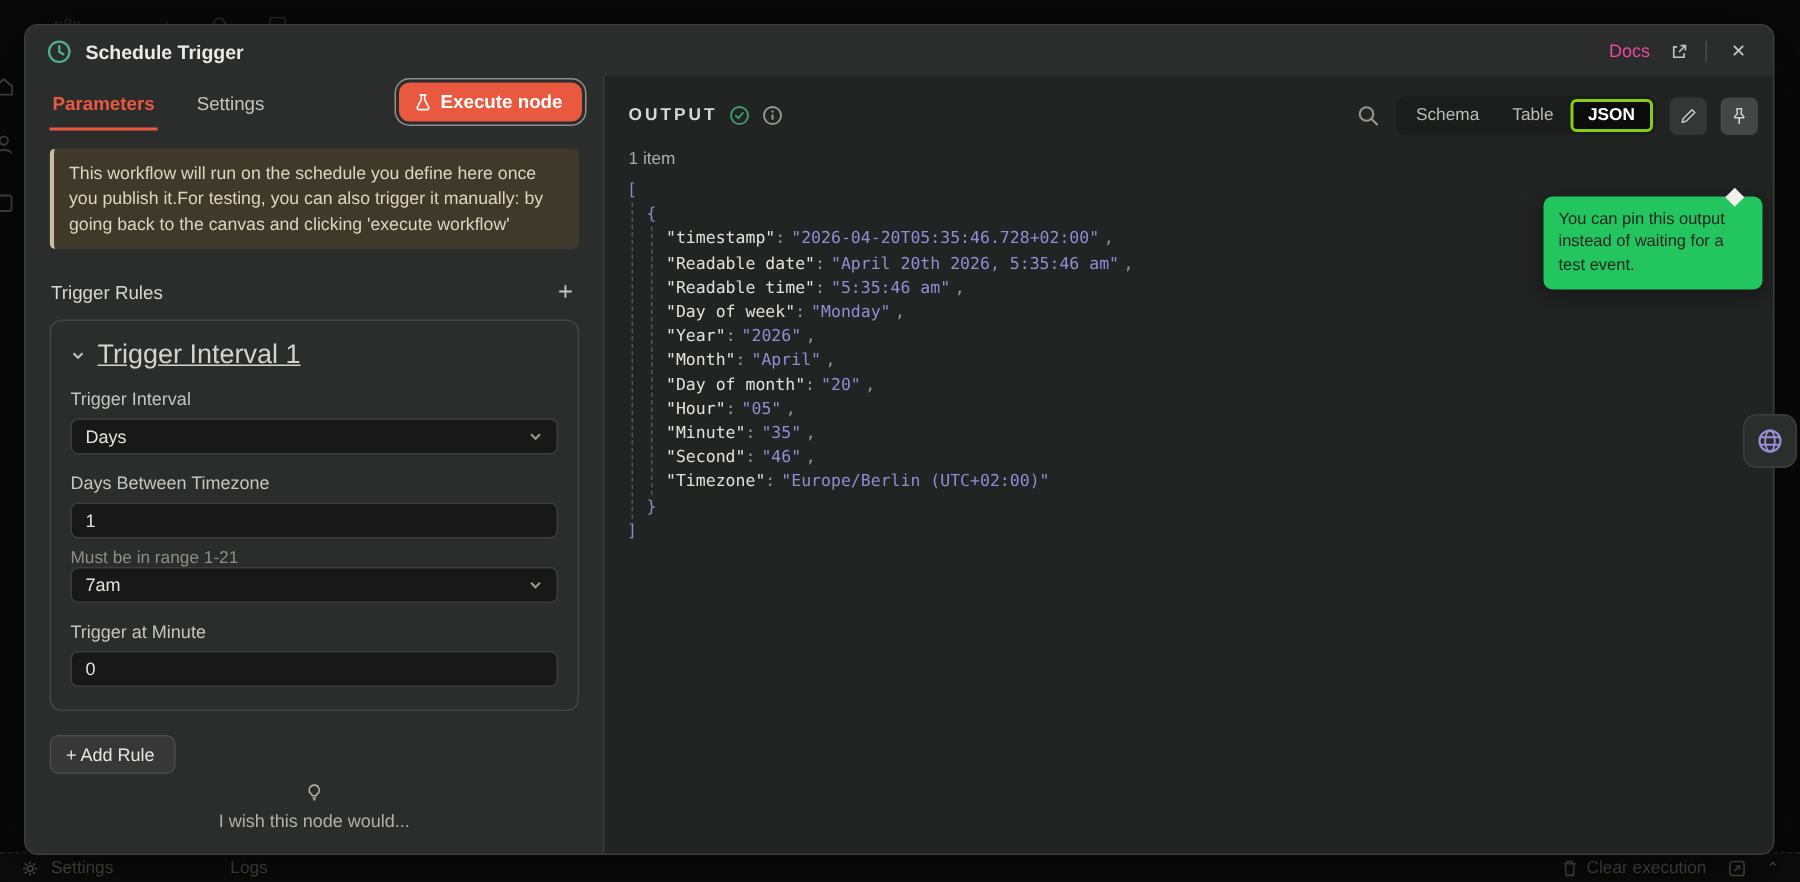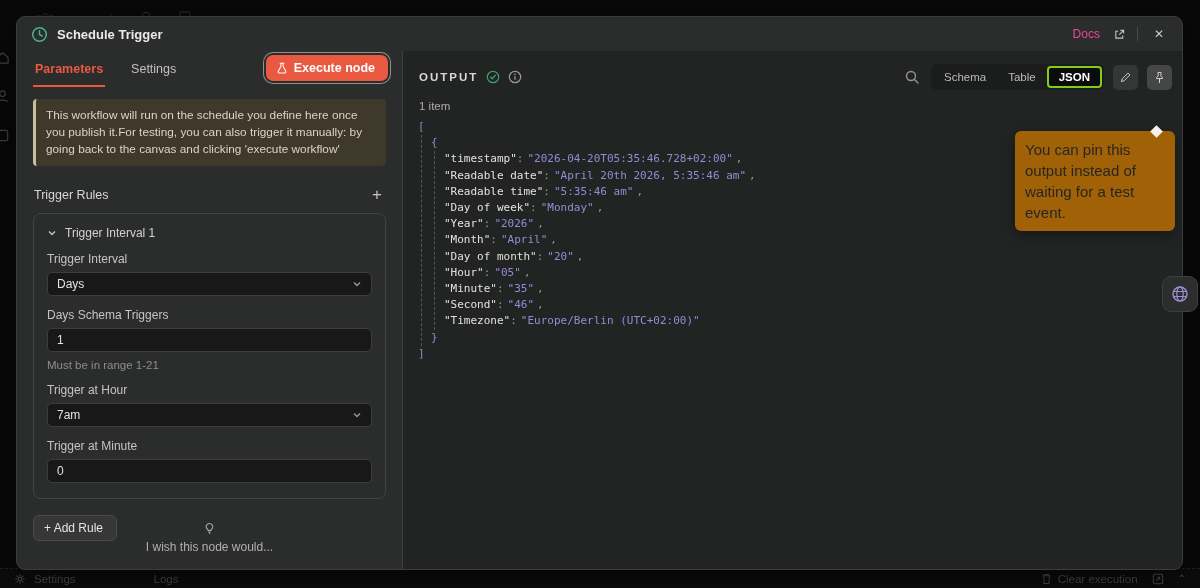--- a/index.html
+++ b/index.html
@@ -38,21 +38,21 @@
   .execute-btn { position:absolute; right:14px; top:4px; display:flex; align-items:center; gap:6px; background:#e9593f; color:#fff; font-size:12.5px; font-weight:600; border:none; border-radius:7px; padding:6px 13px 6px 10px; cursor:pointer; box-shadow:0 0 0 2px #2b2c2c, 0 0 0 3px #93918c; }
 
   .left-scroll { flex:1; padding:12px 16px 0; }
   .notice { background:#3f392b; border-left:3px solid #c9bd9d; border-radius:4px; padding:8px 10px; color:#ddd5c0; font-size:11.8px; line-height:1.45; }
 
   .rules-header { display:flex; justify-content:space-between; align-items:center; margin:20px 1px 10px; }
   .rules-title { font-size:12.5px; color:#d8d6d1; }
   .plus-btn { color:#c6c4bf; font-size:17px; line-height:1; cursor:pointer; padding:0 3px; }
 
   .interval-box { border:1px solid #444; border-radius:8px; padding:12px 13px 15px; }
-  .collapse-header { display:flex; align-items:center; gap:8px; font-size:12px; color:#d4d2cd; cursor:pointer; margin-bottom:4px; }
+  .collapse-header { display:flex; align-items:center; gap:8px; font-size:18px; color:#d4d2cd; cursor:pointer; margin-bottom:4px;text-decoration:underline; }
   .field-label { font-size:12px; color:#c6c4bf; margin:12px 0 6px; }
   .control { height:24px; background:#181818; border:1px solid #3c3c3c; border-radius:5px; display:flex; align-items:center; padding:0 9px; color:#e4e2dd; font-size:12px; width:100%; }
   .select-ctl { justify-content:space-between; cursor:pointer; }
   input.control { outline:none; font-family:"Liberation Sans", sans-serif; }
   .hint { font-size:11.5px; color:#8f8d86; margin-top:7px; }
 
   .add-rule { margin-top:16px; display:inline-flex; align-items:center; gap:7px; background:#373737; border:1px solid #4b4b4b; border-radius:6px; color:#e6e4df; font-size:12px; padding:5px 13px 5px 10px; cursor:pointer; }
 
   .wish-row { position:absolute; bottom:15px; left:0; right:0; display:flex; justify-content:center; align-items:center; gap:6px; color:#b2afa8; font-size:12px; cursor:pointer;flex-direction:column; }
 
@@ -73,21 +73,21 @@
 
   .json-view { position:relative; margin:7px 0 0 12px; font-family:"DejaVu Sans Mono", monospace; font-size:11px; line-height:16.2px; white-space:pre; }
   .json-line { position:relative; }
   .jb { color:#8f89c6; }
   .jk { color:#e3e1db; }
   .jp { color:#97958f; }
   .jv2 { color:#958bd4; margin-left:4px; }
   .jc { color:#97958f; margin-left:3px; }
   .guide { position:absolute; width:0; border-left:1px dashed #57565a; }
 
-  .tooltip { position:absolute; top:80px; right:7px; width:160px; background:#a16207; color:#262624; font-size:15px; line-height:1.4; border-radius:6px; padding:8px 10px; box-shadow:0 4px 14px rgba(0,0,0,.4); z-index:5; }
+  .tooltip { position:absolute; top:80px; right:7px; width:146px; background:#22c55e; color:#262624; font-size:11px; line-height:1.4; border-radius:6px; padding:8px 10px; box-shadow:0 4px 14px rgba(0,0,0,.4); z-index:5; }
   .tooltip .arrow { position:absolute; top:-4px; right:14px; width:9px; height:9px; background:#f5f2ec; transform:rotate(45deg); }
 
   svg { display:block; }
 </style>
 </head>
 <body>
 
 <div class="bg-topbar">
   <span class="glyph" style="margin-left:26px;">n8n</span>
   <span class="glyph" style="margin-left:28px;">+</span>
@@ -215,25 +215,24 @@
           </div>
 
           <div class="field-label">Trigger Interval</div>
           <div class="control select-ctl">
             <span>Days</span>
             <svg width="10" height="10" viewBox="0 0 10 10">
                 <path d="M2 3.5 5 6.5 8 3.5" stroke="#9a988f" fill="none" stroke-width="1.4"></path>
               </svg>
           </div>
 
-          <div class="field-label">Days Schema Triggers</div>
+          <div class="field-label">Days Between Timezone</div>
           <input class="control" value="1" style="">
           <div class="hint">Must be in range 1-21</div>
 
-          <div class="field-label">Trigger at Hour</div>
           <div class="control select-ctl">
             <span>7am</span>
             <svg width="10" height="10" viewBox="0 0 10 10">
                 <path d="M2 3.5 5 6.5 8 3.5" stroke="#9a988f" fill="none" stroke-width="1.4"></path>
               </svg>
           </div>
 
           <div class="field-label">Trigger at Minute</div>
           <input class="control" value="0" style="">
         </div>

